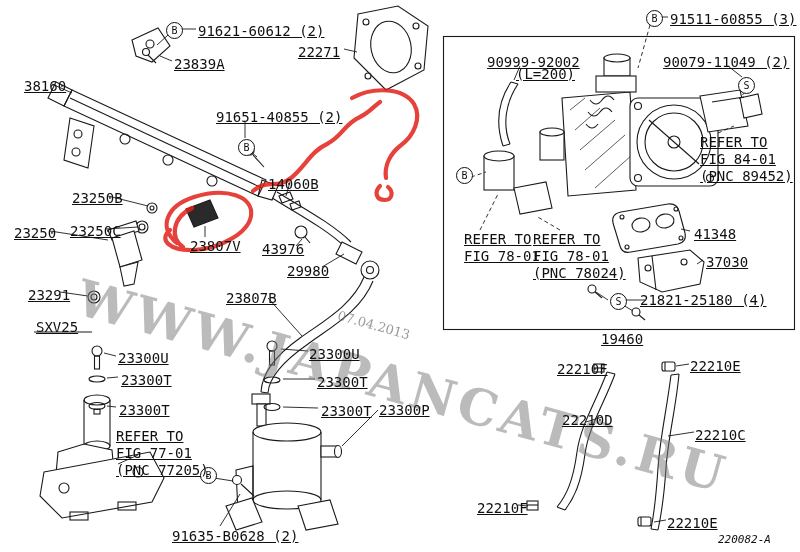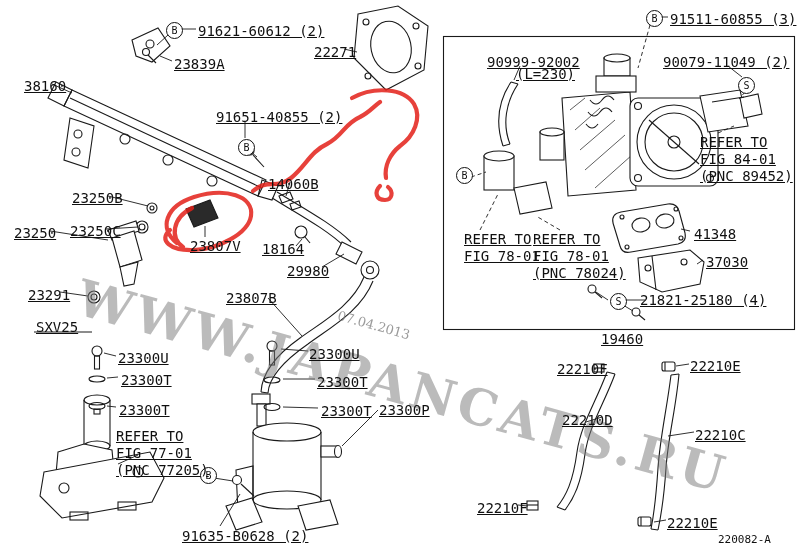--- a/index.html
+++ b/index.html
@@ -10,21 +10,21 @@
       transform-origin:left top;font-family:"DejaVu Serif", serif;font-weight:bold;
       font-size:50px;letter-spacing:4px;color:rgba(120,120,120,0.5);white-space:nowrap;}
   .wm-date{position:absolute;left:340px;top:308px;z-index:5;transform:rotate(15.5deg);
       transform-origin:left top;font-family:"DejaVu Serif", serif;
       font-size:13px;color:rgba(120,120,120,0.75);white-space:nowrap;}
   .lbl{position:absolute;z-index:10;font-size:14px;line-height:1.2;color:#101010;
        white-space:pre-line;text-decoration:underline;}
   .circ{position:absolute;z-index:10;width:15px;height:15px;border:1.4px solid #101010;
         border-radius:50%;background:#fff;color:#101010;font-size:10px;
         display:flex;align-items:center;justify-content:center;}
-  .dnum{position:absolute;z-index:10;font-size:11px;color:#101010;}
+  .dnum{position:absolute;z-index:10;font-size:11px;color:#101010;font-style:italic;}
 </style>
 </head>
 <body>
 
 <div class="stage">
 
   <svg class="art" width="800" height="552" viewBox="0 0 800 552">
 
     <g stroke="#1a1a1a" stroke-width="1.1" fill="none">
 
@@ -268,46 +268,46 @@
   <div class="circ" style="left:238px;top:139px">B</div>
   <div class="circ" style="left:200px;top:467px">B</div>
   <div class="circ" style="left:646px;top:10px">B</div>
   <div class="circ" style="left:738px;top:77px">S</div>
   <div class="circ" style="left:456px;top:167px">B</div>
   <div class="circ" style="left:610px;top:293px">S</div>
 
   <div class="lbl" style="left:198px;top:23px">91621-60612 (2)</div>
   <div class="lbl" style="left:174px;top:56px">23839A</div>
   <div class="lbl" style="left:24px;top:78px">38160</div>
-  <div class="lbl" style="left:314px;top:44px">22271</div>
+  <div class="lbl" style="left:298px;top:44px">22271</div>
   <div class="lbl" style="left:216px;top:109px">91651-40855 (2)</div>
   <div class="lbl" style="left:72px;top:190px">23250B</div>
   <div class="lbl" style="left:268px;top:176px">14060B</div>
   <div class="lbl" style="left:14px;top:225px">23250</div>
   <div class="lbl" style="left:70px;top:223px">23250C</div>
   <div class="lbl" style="left:190px;top:238px">23807V</div>
-  <div class="lbl" style="left:262px;top:241px">18164</div>
+  <div class="lbl" style="left:262px;top:241px">43976</div>
   <div class="lbl" style="left:287px;top:263px">29980</div>
   <div class="lbl" style="left:28px;top:287px">23291</div>
   <div class="lbl" style="left:226px;top:290px">23807B</div>
   <div class="lbl" style="left:36px;top:319px">SXV25</div>
   <div class="lbl" style="left:118px;top:350px">23300U</div>
   <div class="lbl" style="left:121px;top:372px">23300T</div>
   <div class="lbl" style="left:119px;top:402px">23300T</div>
   <div class="lbl" style="left:309px;top:346px">23300U</div>
   <div class="lbl" style="left:317px;top:374px">23300T</div>
   <div class="lbl" style="left:321px;top:403px">23300T</div>
   <div class="lbl" style="left:379px;top:402px">23300P</div>
   <div class="lbl" style="left:116px;top:428px">REFER TO
 FIG 77-01
 (PNC 77205)</div>
-  <div class="lbl" style="left:182px;top:528px">91635-B0628 (2)</div>
+  <div class="lbl" style="left:172px;top:528px">91635-B0628 (2)</div>
   <div class="lbl" style="left:670px;top:11px">91511-60855 (3)</div>
   <div class="lbl" style="left:487px;top:54px">90999-92002</div>
-  <div class="lbl" style="left:516px;top:66px">(L=230)</div>
+  <div class="lbl" style="left:516px;top:66px">(L=200)</div>
   <div class="lbl" style="left:663px;top:54px">90079-11049 (2)</div>
   <div class="lbl" style="left:700px;top:134px">REFER TO
 FIG 84-01
 (PNC 89452)</div>
   <div class="lbl" style="left:464px;top:231px">REFER TO
 FIG 78-01</div>
   <div class="lbl" style="left:533px;top:231px">REFER TO
 FIG 78-01
 (PNC 78024)</div>
   <div class="lbl" style="left:694px;top:226px">41348</div>

